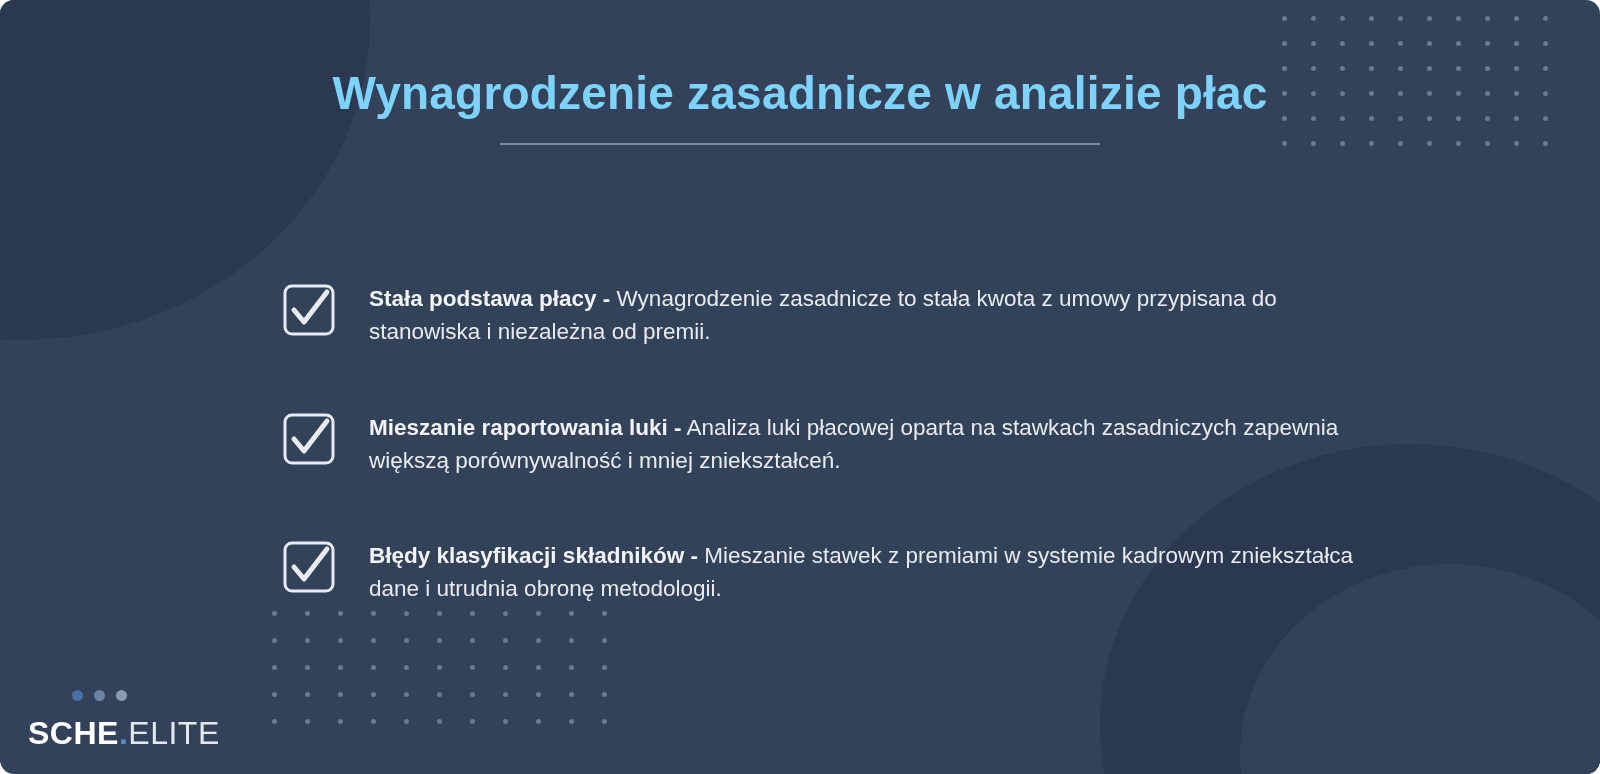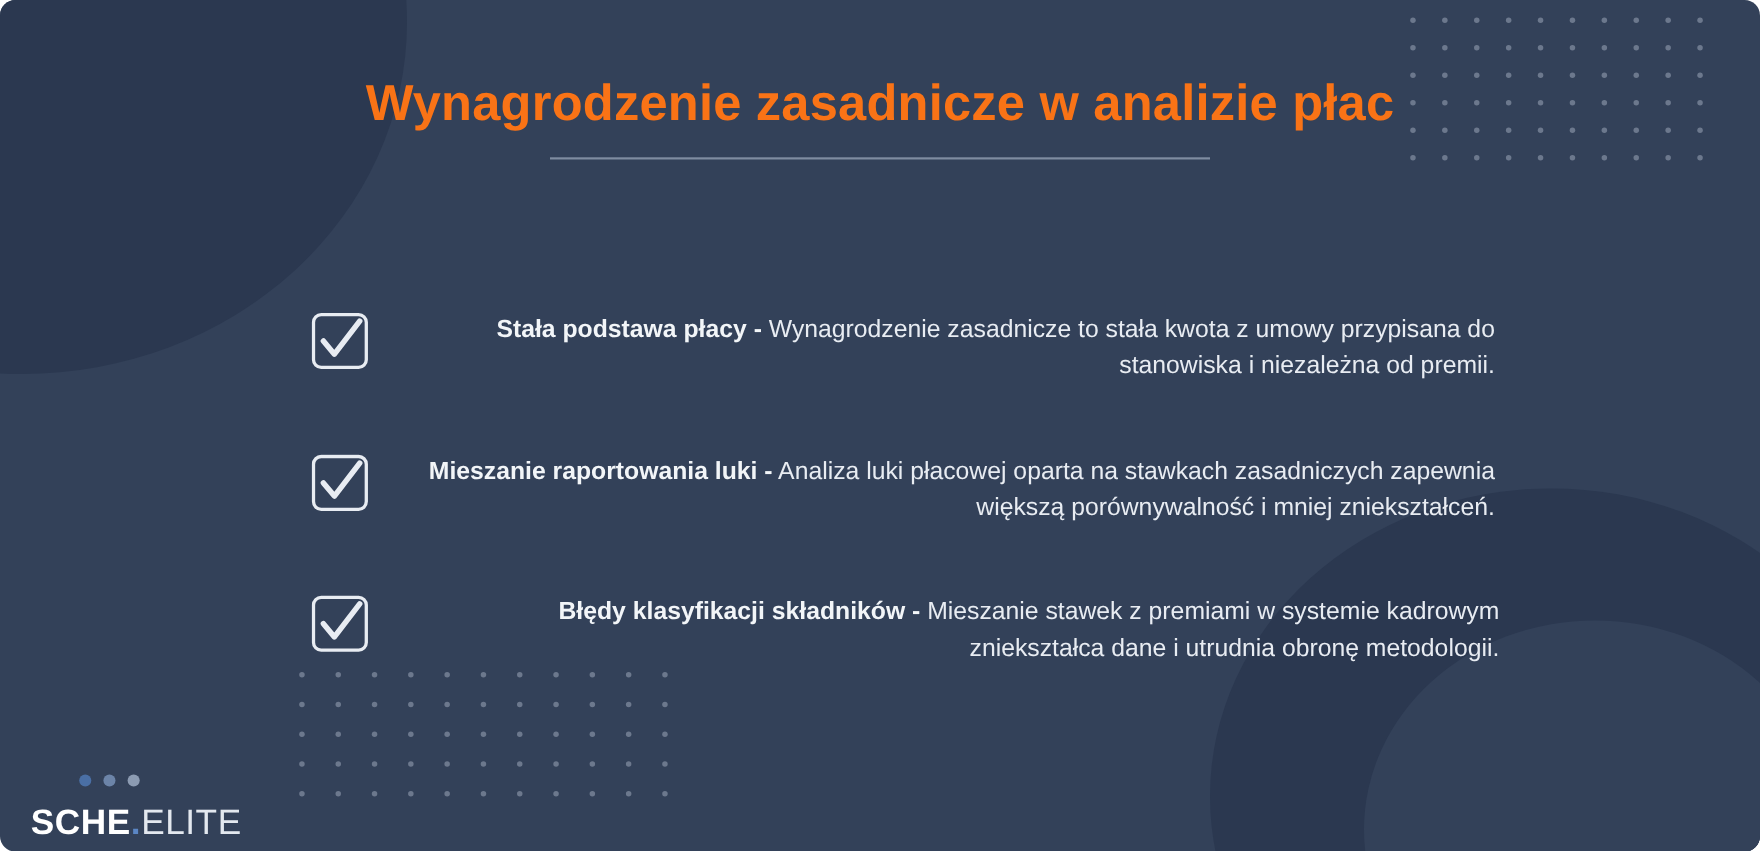--- a/index.html
+++ b/index.html
@@ -87,21 +87,21 @@
   
   .header {
     position: absolute;
     left: 0; right: 0;
     top: 62px;
     text-align: center;
   }
   .title {
     margin: 0 auto;
     width: 1000px;
-    color: #f97316;
+    color: #7dd3fc;
     font-size: 46px;
     font-weight: bold;
     line-height: 1.38;
     letter-spacing: .2px;
   }
   .title-rule {
     margin: 18px auto 0;
     width: 600px;
     height: 2px;
     background: #9aa6b8;
@@ -112,23 +112,22 @@
   .bullets {
     position: absolute;
     left: 283px;
     top: 282px;
     width: 1080px;
   }
   .bullet {
     display: flex;
     align-items: flex-start;
     margin-bottom: 62px;
-    text-align: right;
-  }
-  .bullet:last-child { margin-bottom: 0; gap: 38px; }
+  }
+  .bullet:last-child { margin-bottom: 0; }
 
   .check-box {
     flex: 0 0 auto;
     width: 52px;
     height: 52px;
     margin-right: 34px;
     margin-top: 2px;
   }
   .check-box svg { display: block; }
 
@@ -140,21 +139,21 @@
   }
   .bullet-text .lead {
     font-weight: bold;
     color: #f2f5f8;
   }
 
   
   .logo-block {
     position: absolute;
     left: 28px;
-    bottom: 8px;
+    bottom: 22px;
   }
   .logo-dots {
     display: flex;
     align-items: center;
     margin-bottom: 14px;
     margin-left: 44px;
   }
   .logo-dots span {
     width: 11px;
     height: 11px;

